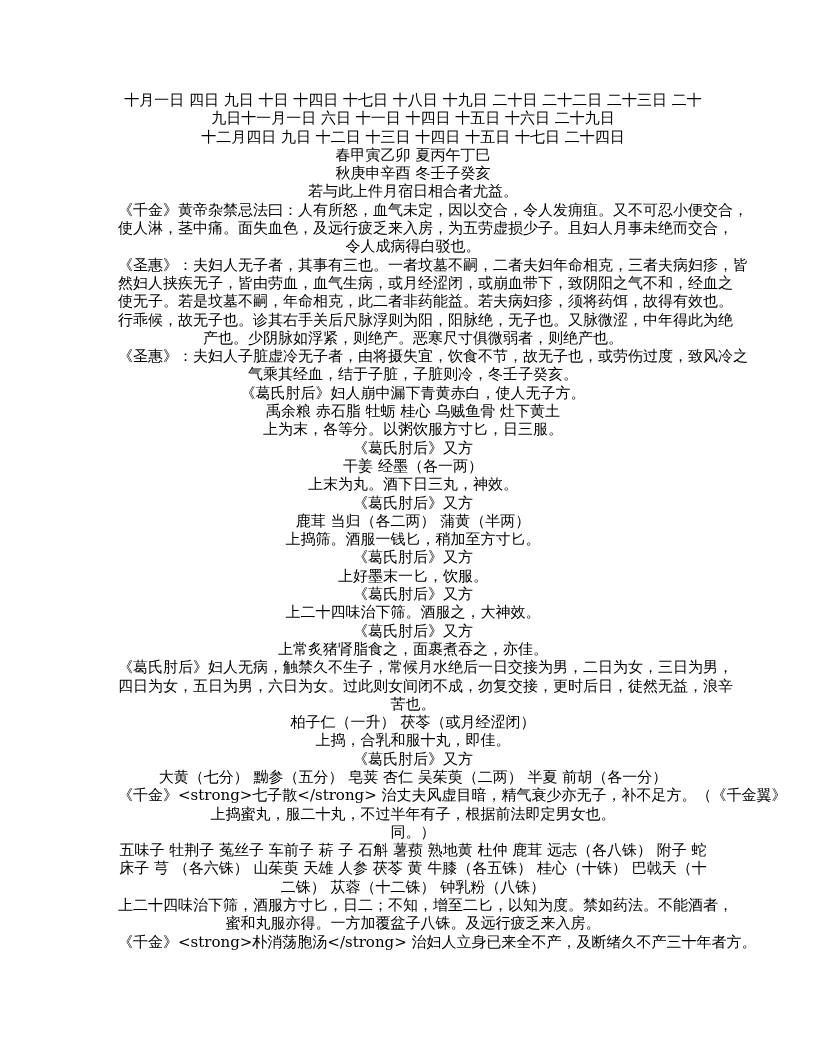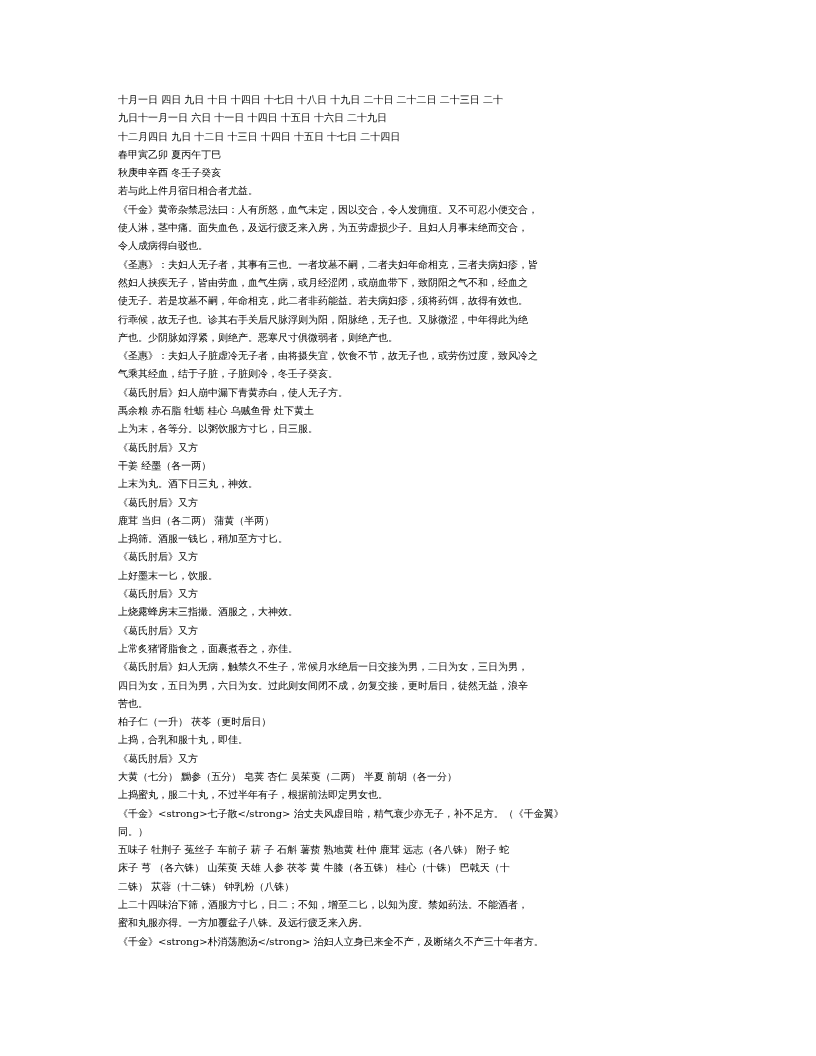--- a/index.html
+++ b/index.html
@@ -12,22 +12,23 @@
     height: 1056px;
     position: relative;
     overflow: hidden;
   }
   .page {
     position: absolute;
     left: 118px;
     top: 91px;
     width: 590px;
     font-family: "DejaVu Serif", "Liberation Serif", serif;
-    font-size: 10px;
+    font-size: 15px;
     color: #000000;
+    text-align: center;
   }
   .line {
     height: 18.3px;
     line-height: 18.3px;
     white-space: pre;
     overflow: visible;
   }
 </style>
 </head>
 <body>
@@ -54,32 +55,32 @@
   <div class="line">上为末，各等分。以粥饮服方寸匕，日三服。</div>
   <div class="line">《葛氏肘后》又方</div>
   <div class="line">干姜 经墨（各一两）</div>
   <div class="line">上末为丸。酒下日三丸，神效。</div>
   <div class="line">《葛氏肘后》又方</div>
   <div class="line">鹿茸 当归（各二两） 蒲黄（半两）</div>
   <div class="line">上捣筛。酒服一钱匕，稍加至方寸匕。</div>
   <div class="line">《葛氏肘后》又方</div>
   <div class="line">上好墨末一匕，饮服。</div>
   <div class="line">《葛氏肘后》又方</div>
-  <div class="line">上烧露蜂房末三指撮。酒服之，大神效。</div>
+  <div class="line">上二十四味治下筛。酒服之，大神效。</div>
   <div class="line">《葛氏肘后》又方</div>
   <div class="line">上常炙猪肾脂食之，面裹煮吞之，亦佳。</div>
   <div class="line">《葛氏肘后》妇人无病，触禁久不生子，常候月水绝后一日交接为男，二日为女，三日为男，</div>
   <div class="line">四日为女，五日为男，六日为女。过此则女间闭不成，勿复交接，更时后日，徒然无益，浪辛</div>
   <div class="line">苦也。</div>
-  <div class="line">柏子仁（一升） 茯苓（更时后日）</div>
+  <div class="line">柏子仁（一升） 茯苓（或月经涩闭）</div>
   <div class="line">上捣，合乳和服十丸，即佳。</div>
   <div class="line">《葛氏肘后》又方</div>
   <div class="line">大黄（七分） 黝参（五分） 皂荚 杏仁 吴茱萸（二两） 半夏 前胡（各一分）</div>
+  <div class="line">《千金》&lt;strong&gt;七子散&lt;/strong&gt; 治丈夫风虚目暗，精气衰少亦无子，补不足方。（《千金翼》</div>
   <div class="line">上捣蜜丸，服二十丸，不过半年有子，根据前法即定男女也。</div>
-  <div class="line">《千金》&lt;strong&gt;七子散&lt;/strong&gt; 治丈夫风虚目暗，精气衰少亦无子，补不足方。（《千金翼》</div>
   <div class="line">同。）</div>
   <div class="line">五味子 牡荆子 菟丝子 车前子 菥 子 石斛 薯蓣 熟地黄 杜仲 鹿茸 远志（各八铢） 附子 蛇</div>
   <div class="line">床子 芎 （各六铢） 山茱萸 天雄 人参 茯苓 黄 牛膝（各五铢） 桂心（十铢） 巴戟天（十</div>
   <div class="line">二铢） 苁蓉（十二铢） 钟乳粉（八铢）</div>
   <div class="line">上二十四味治下筛，酒服方寸匕，日二；不知，增至二匕，以知为度。禁如药法。不能酒者，</div>
   <div class="line">蜜和丸服亦得。一方加覆盆子八铢。及远行疲乏来入房。</div>
   <div class="line">《千金》&lt;strong&gt;朴消荡胞汤&lt;/strong&gt; 治妇人立身已来全不产，及断绪久不产三十年者方。</div>
 </div>
 
 </body></html>

